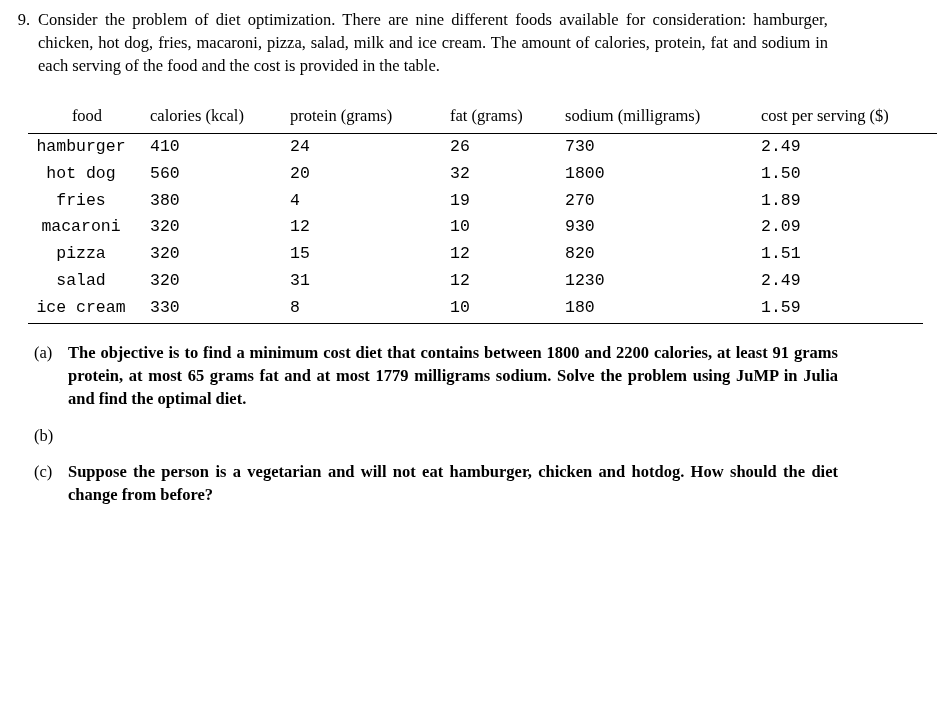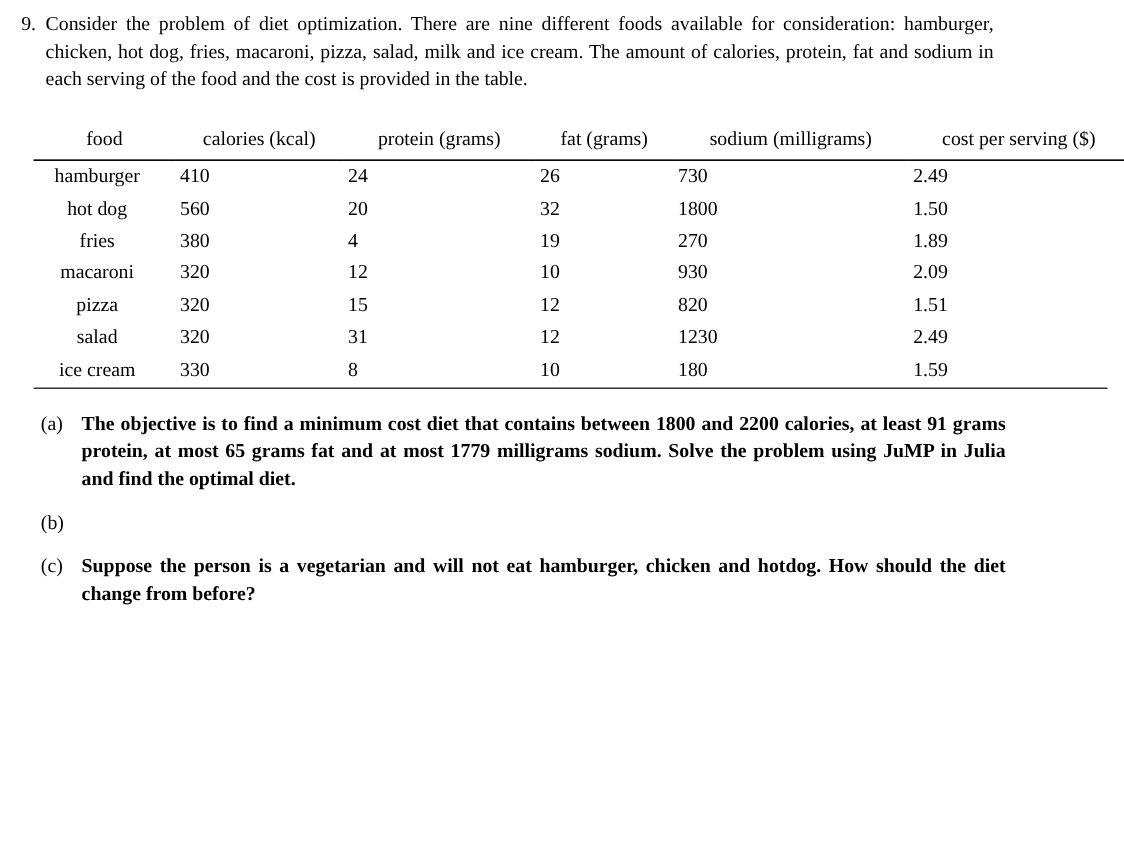--- a/index.html
+++ b/index.html
@@ -53,29 +53,30 @@
   }
   table.diet {
     border-collapse: collapse;
     width: 913px;
     font-size: 16.5px;
   }
   table.diet thead th {
     font-weight: normal;
     padding: 2px 4px 5px 4px;
     border-bottom: 1.2px solid #000;
-    text-align: center;
+    text-align: left;
     white-space: nowrap;
   }
   table.diet thead th.colhead-food {
     text-align: center;
   }
   table.diet tbody td {
     padding: 2px 4px;
     white-space: nowrap;
+    font-family: Liberation Mono, monospace;
   }
   table.diet tbody tr:last-child td {
     padding-bottom: 4px;
   }
   table.diet .cell-food {
     text-align: center;
     padding-right: 16px;
   }
   .rule-bottom {
     border-top: 1.2px solid #000;

